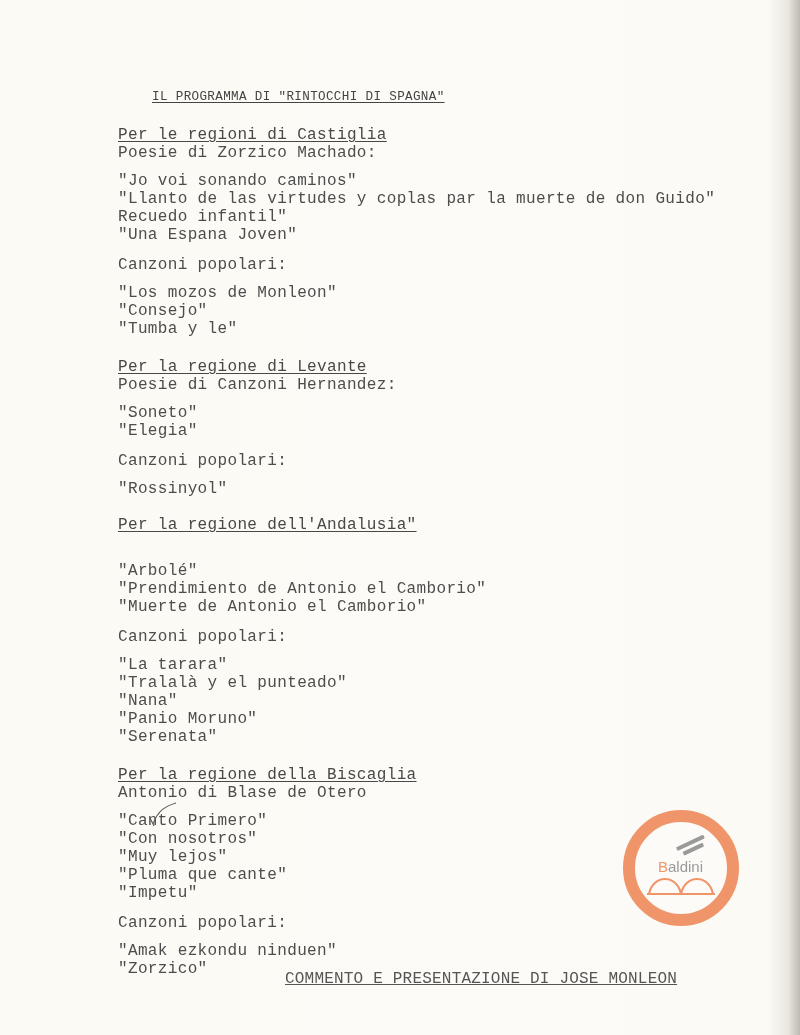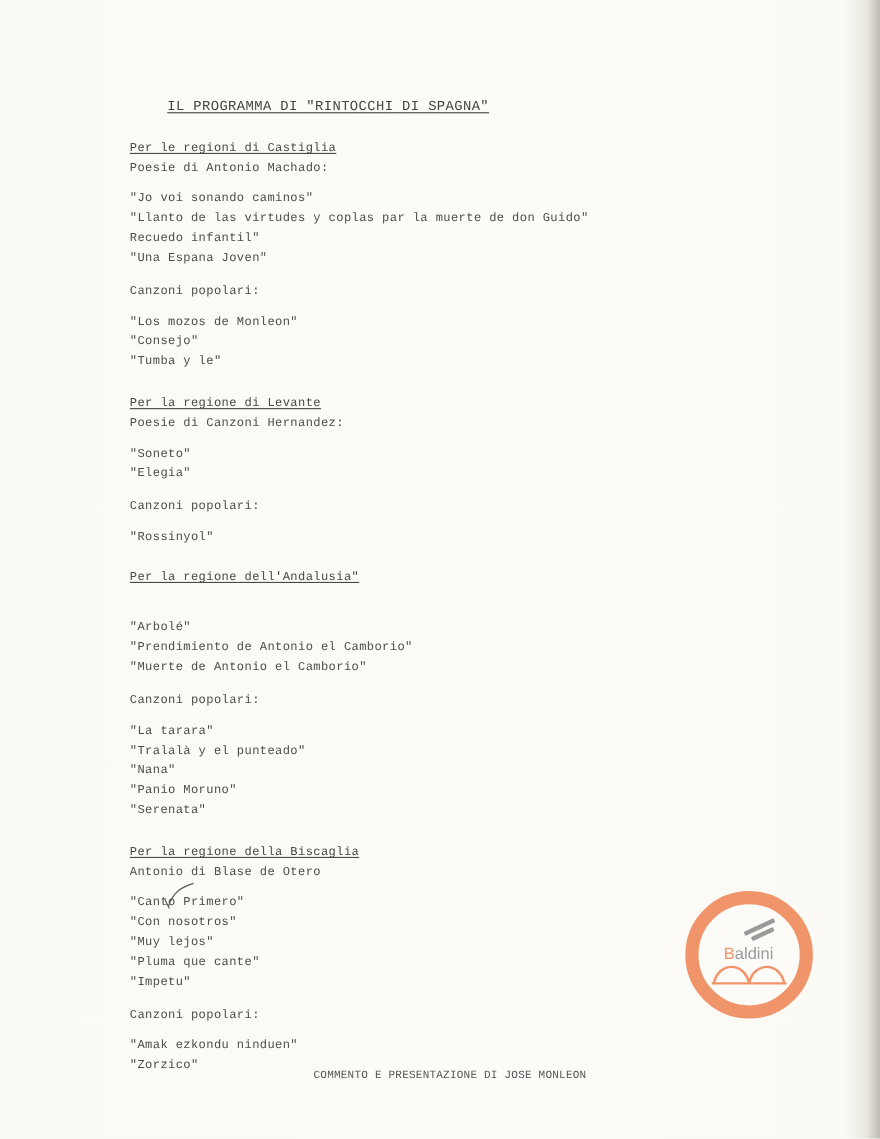--- a/index.html
+++ b/index.html
@@ -9,43 +9,43 @@
       position: relative;
       font-family: "Liberation Mono", "DejaVu Sans Mono", monospace;
       color: #4a4a4a;
     }
     .page {
       position: absolute; left: 0; top: 0; width: 800px; height: 1035px;
       background: linear-gradient(to right, #fbfaf4 0%, #fcfbf7 60%, #fbfaf5 96%, #e9e7df 98.5%, #bdbab2 100%);
     }
     .line {
       position: absolute; white-space: pre;
-      font-size: 11px; letter-spacing: 0.35px; line-height: 14px;
+      font-size: 16px; letter-spacing: 0.35px; line-height: 14px;
       color: #4d4d4d;
     }
     .title { font-size: 12.6px; text-decoration: underline; text-decoration-thickness: 1px; text-underline-offset: 2px; color: #444; }
     .heading { text-decoration: underline; text-decoration-thickness: 1.2px; text-underline-offset: 2px; color: #484848; }
-    .footer { font-size: 10px; color: #555; letter-spacing: 0.2px; }
+    .footer { font-size: 16px; color: #555; letter-spacing: 0.2px; text-decoration: underline; }
     .stamp {
       position: absolute; left: 621px; top: 808px; width: 120px; height: 120px;
     }
     .stamp svg { width: 120px; height: 120px; display: block; }
     .check-mark {
       position: absolute; left: 140px; top: 800px; width: 40px; height: 30px;
     }
   </style>
 </head>
 <body>
 
 <div class="page">
 
   <div class="line title" style="left:152px; top:90px;">IL PROGRAMMA DI "RINTOCCHI DI SPAGNA"</div>
 
   <div class="line heading" style="left:118px; top:128px;">Per le regioni di Castiglia</div>
-  <div class="line" style="left:118px; top:146px;">Poesie di Antonio Machado:</div>
+  <div class="line" style="left:118px; top:146px;">Poesie di Zorzico Machado:</div>
   <div class="line" style="left:118px; top:174px;">"Jo voi sonando caminos"</div>
   <div class="line" style="left:118px; top:192px;">"Llanto de las virtudes y coplas par la muerte de don Guido"</div>
   <div class="line" style="left:118px; top:210px;">Recuedo infantil"</div>
   <div class="line" style="left:118px; top:228px;">"Una Espana Joven"</div>
   <div class="line" style="left:118px; top:258px;">Canzoni popolari:</div>
   <div class="line" style="left:118px; top:286px;">"Los mozos de Monleon"</div>
   <div class="line" style="left:118px; top:304px;">"Consejo"</div>
   <div class="line" style="left:118px; top:322px;">"Tumba y le"</div>
 
   <div class="line heading" style="left:118px; top:360px;text-align:center;">Per la regione di Levante</div>

